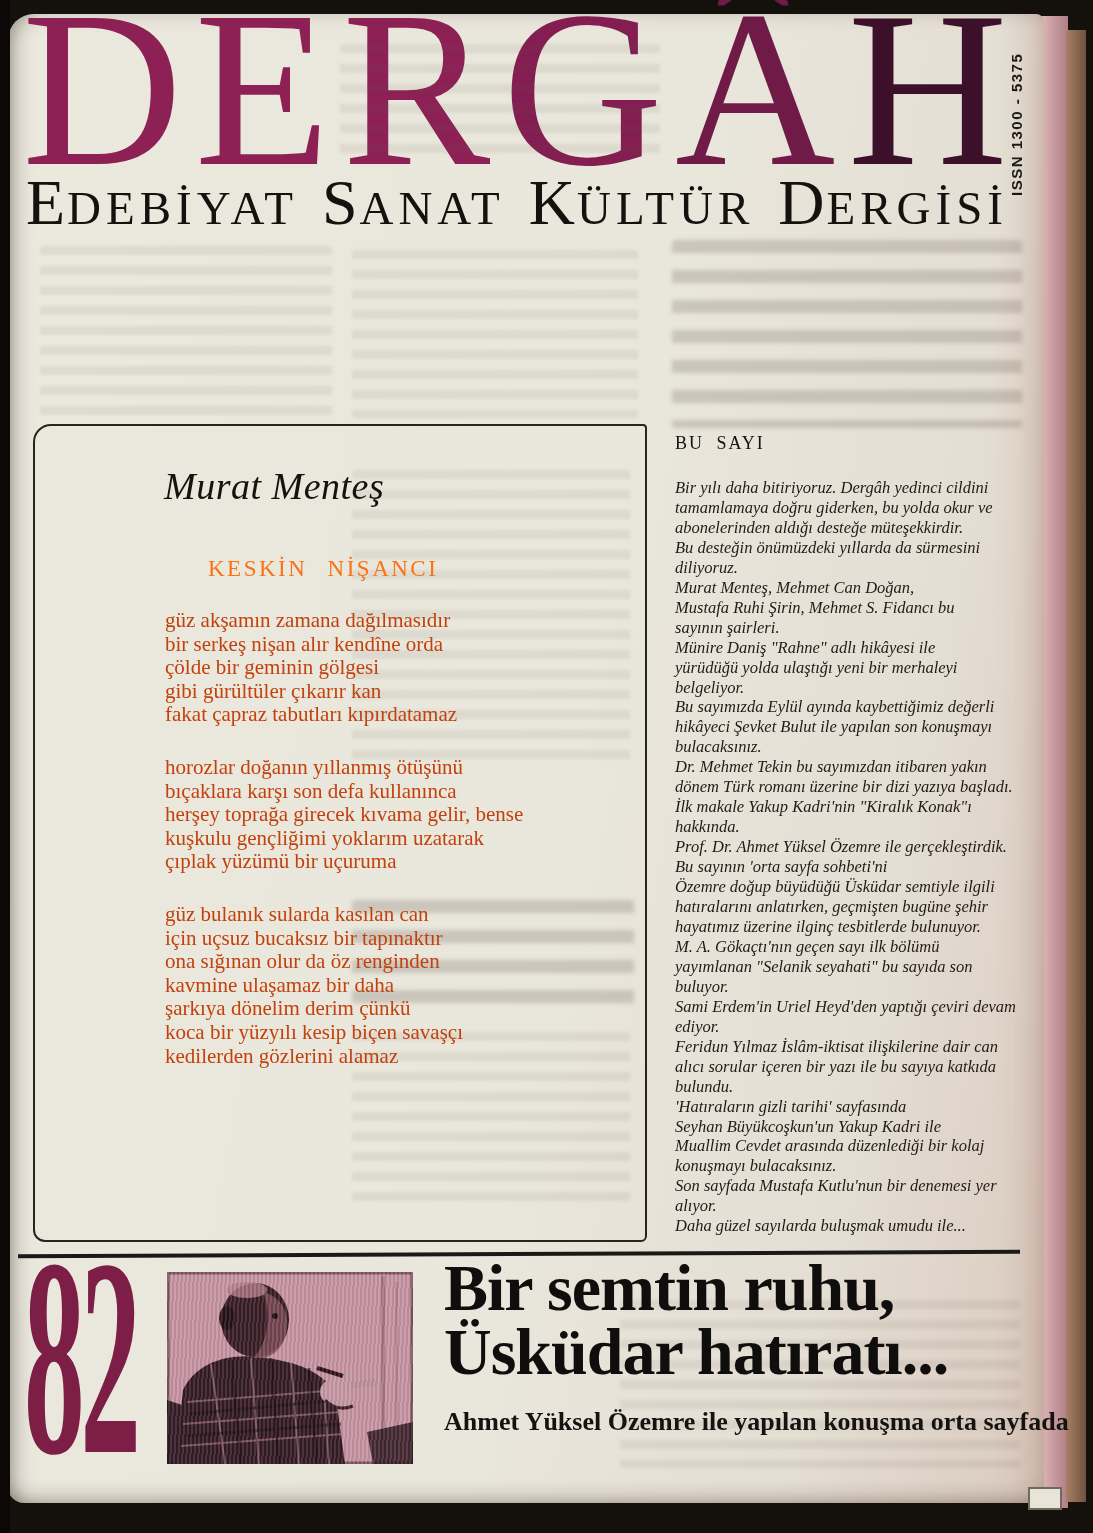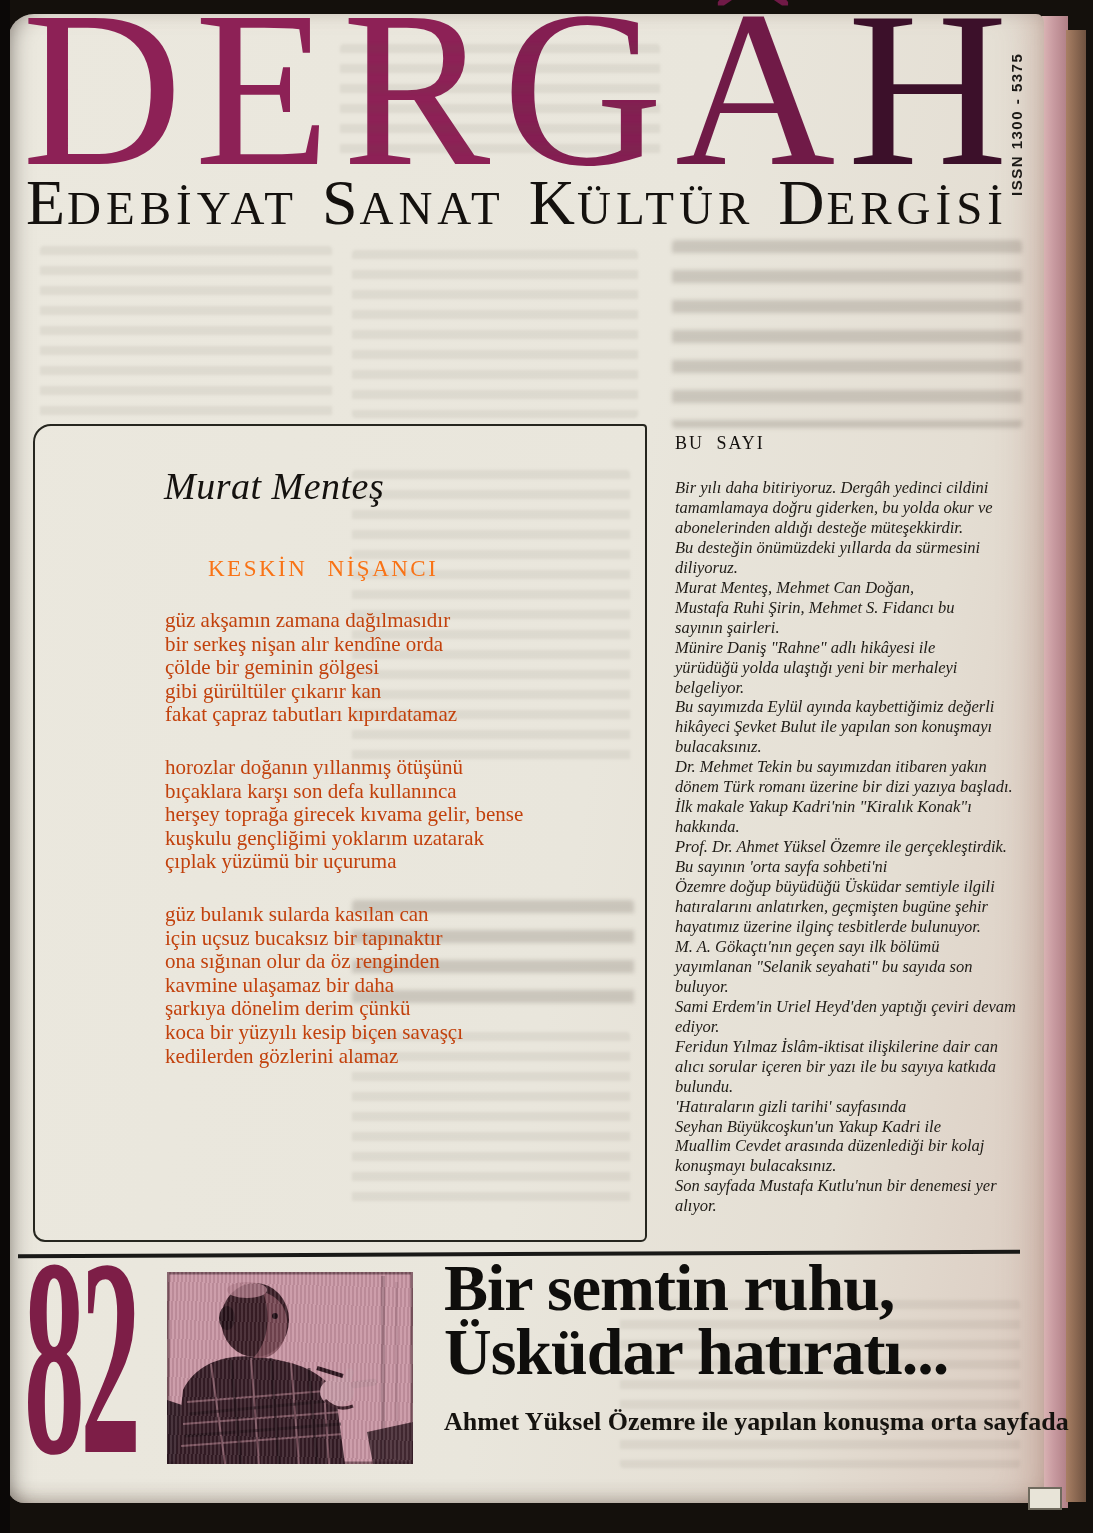--- a/index.html
+++ b/index.html
@@ -168,20 +168,21 @@
       <div class="bs-line"><span>ediyor.</span></div>
       <div class="bs-line"><span class="b">Feridun Yılmaz</span><span> İslâm-iktisat ilişkilerine dair can</span></div>
       <div class="bs-line"><span>alıcı sorular içeren bir yazı ile bu sayıya katkıda</span></div>
       <div class="bs-line"><span>bulundu.</span></div>
       <div class="bs-line"><span>'Hatıraların gizli tarihi' sayfasında</span></div>
       <div class="bs-line"><span class="b">Seyhan Büyükcoşkun</span><span>'un Yakup Kadri ile</span></div>
       <div class="bs-line"><span>Muallim Cevdet arasında düzenlediği bir kolaj</span></div>
       <div class="bs-line"><span>konuşmayı bulacaksınız.</span></div>
       <div class="bs-line"><span>Son sayfada </span><span class="b">Mustafa Kutlu</span><span>'nun bir denemesi yer</span></div>
       <div class="bs-line"><span>alıyor.</span></div>
+      <div class="bs-line"><span>Daha güzel sayılarda buluşmak umudu ile...</span></div>
     </div>
 
   <div class="rule"></div>
   <div class="issue">82</div>
 
   <svg class="photo" viewBox="0 0 246 192">
     <rect x="0" y="0" width="246" height="192" fill="#c795a3"></rect>
     <rect x="0" y="0" width="246" height="192" fill="none" stroke="#3a2028" stroke-width="5" opacity=".55"></rect>
     <rect x="214" y="4" width="4" height="184" fill="#9a6f7c" opacity=".8"></rect>
     <rect x="228" y="10" width="3" height="176" fill="#a87c88" opacity=".6"></rect>

